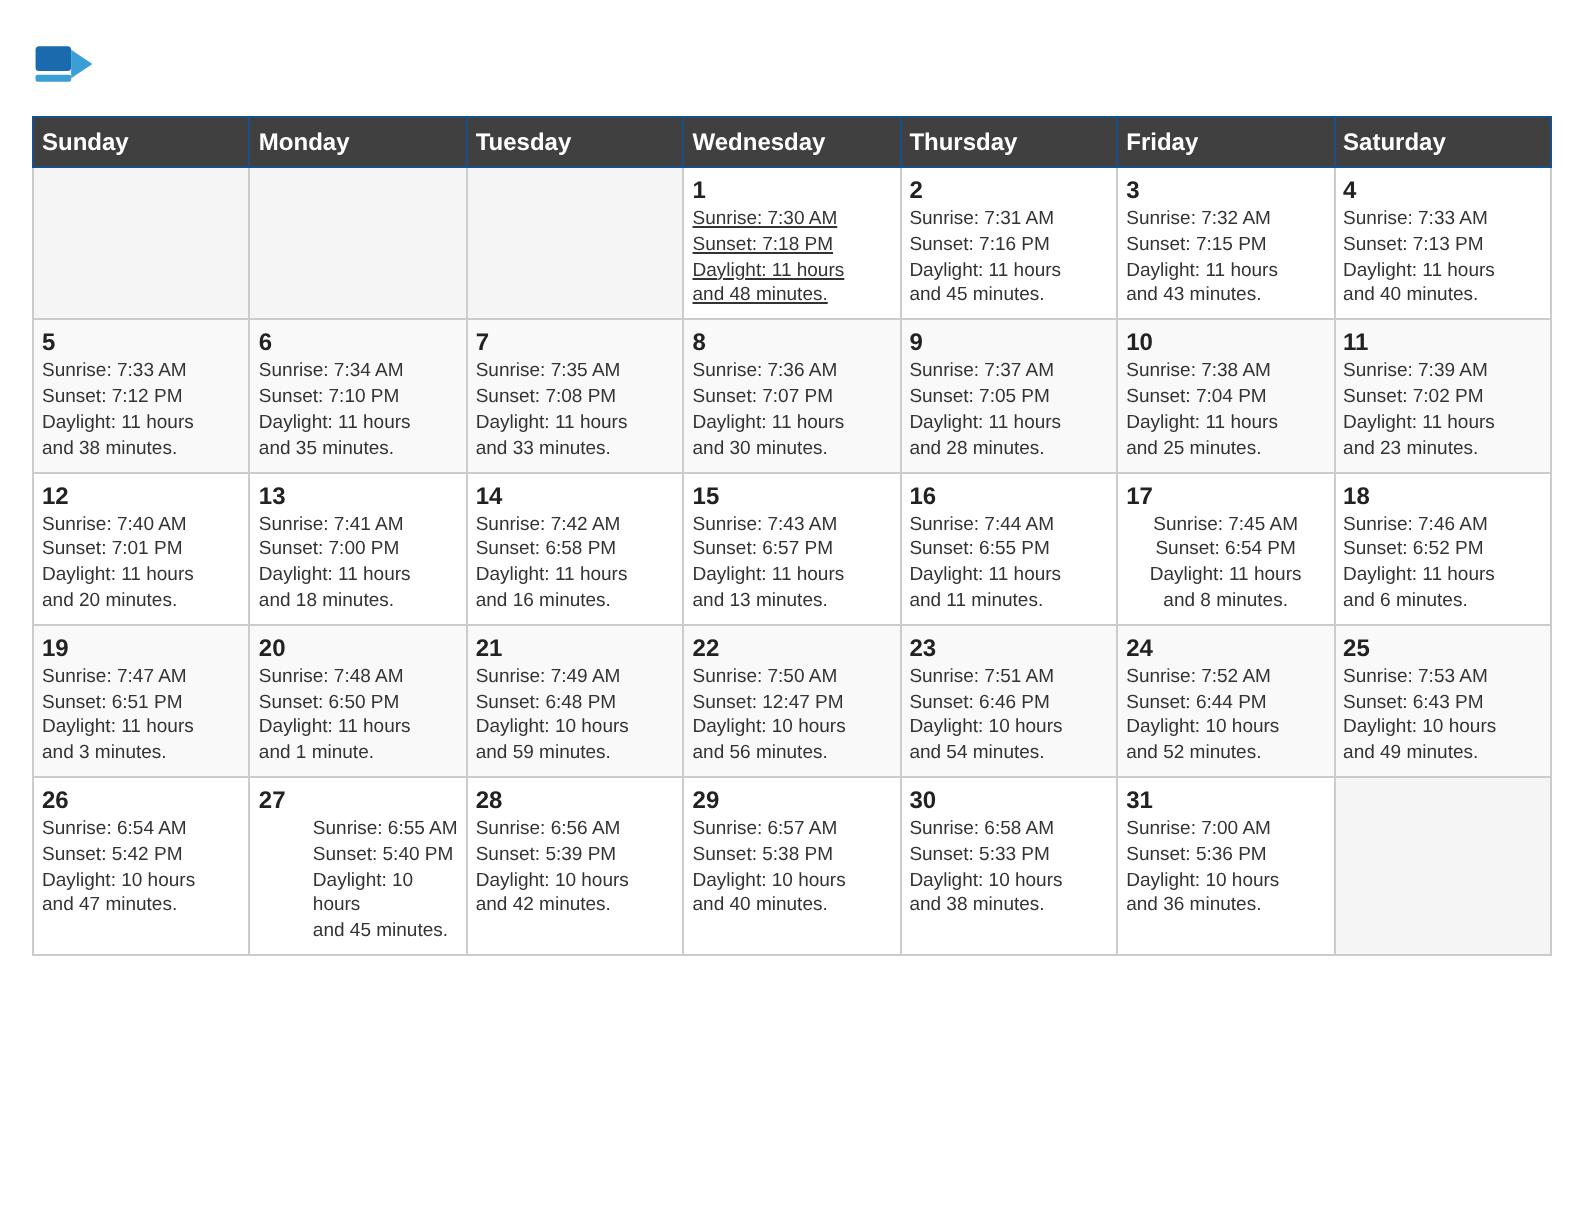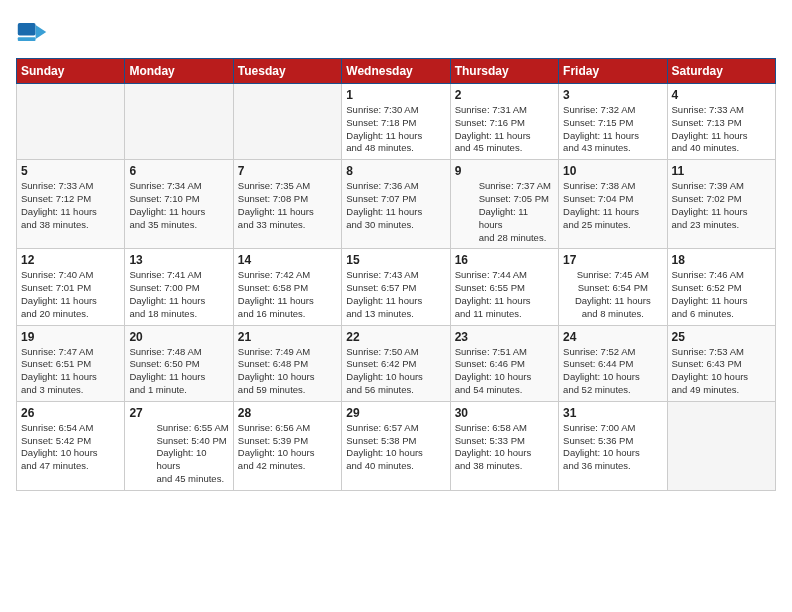--- a/index.html
+++ b/index.html
@@ -51,21 +51,21 @@
     .subtitle {
       font-size: 14px;
       color: #555;
     }
     .calendar {
       width: 100%;
       border-collapse: collapse;
       border: 1px solid #ccc;
     }
     .calendar th {
-      background: #b91c1c;
+      background: #404040;
       color: #fff;
       font-size: 12px;
       font-weight: bold;
       padding: 5px 4px;
       text-align: left;
       border: 1px solid #1a4f8c;
     }
     .calendar td {
       vertical-align: top;
       border: 1px solid #ccc;
@@ -131,21 +131,21 @@
         <th>Saturday</th>
       </tr>
   </thead>
   <tbody id="calendar-body">
   <tr>
         <td class="empty"></td>
         <td class="empty"></td>
         <td class="empty"></td>
         <td>
           <span class="day-number">1</span>
-          <div class="day-info" style="white-space: pre-line;">Sunrise: 7:30 AM
+          <div class="day-info" style="white-space: pre-line; text-decoration: underline;">Sunrise: 7:30 AM
 Sunset: 7:18 PM
 Daylight: 11 hours
 and 48 minutes.</div>
         </td>
         <td>
           <span class="day-number">2</span>
           <div class="day-info" style="white-space: pre-line;">Sunrise: 7:31 AM
 Sunset: 7:16 PM
 Daylight: 11 hours
 and 45 minutes.</div>
@@ -189,21 +189,21 @@
         </td>
         <td>
           <span class="day-number">8</span>
           <div class="day-info" style="white-space: pre-line;">Sunrise: 7:36 AM
 Sunset: 7:07 PM
 Daylight: 11 hours
 and 30 minutes.</div>
         </td>
         <td>
           <span class="day-number">9</span>
-          <div class="day-info" style="white-space: pre-line; margin-left: 24px;">Sunrise: 7:37 AM
+          <div class="day-info" style="white-space: pre-line;">Sunrise: 7:37 AM
 Sunset: 7:05 PM
 Daylight: 11 hours
 and 28 minutes.</div>
         </td>
         <td>
           <span class="day-number">10</span>
           <div class="day-info" style="white-space: pre-line;">Sunrise: 7:38 AM
 Sunset: 7:04 PM
 Daylight: 11 hours
 and 25 minutes.</div>
@@ -285,21 +285,21 @@
         <td>
           <span class="day-number">21</span>
           <div class="day-info" style="white-space: pre-line;">Sunrise: 7:49 AM
 Sunset: 6:48 PM
 Daylight: 10 hours
 and 59 minutes.</div>
         </td>
         <td>
           <span class="day-number">22</span>
           <div class="day-info" style="white-space: pre-line;">Sunrise: 7:50 AM
-Sunset: 6:42 PM
+Sunset: 12:47 PM
 Daylight: 10 hours
 and 56 minutes.</div>
         </td>
         <td>
           <span class="day-number">23</span>
           <div class="day-info" style="white-space: pre-line;">Sunrise: 7:51 AM
 Sunset: 6:46 PM
 Daylight: 10 hours
 and 54 minutes.</div>
         </td>

